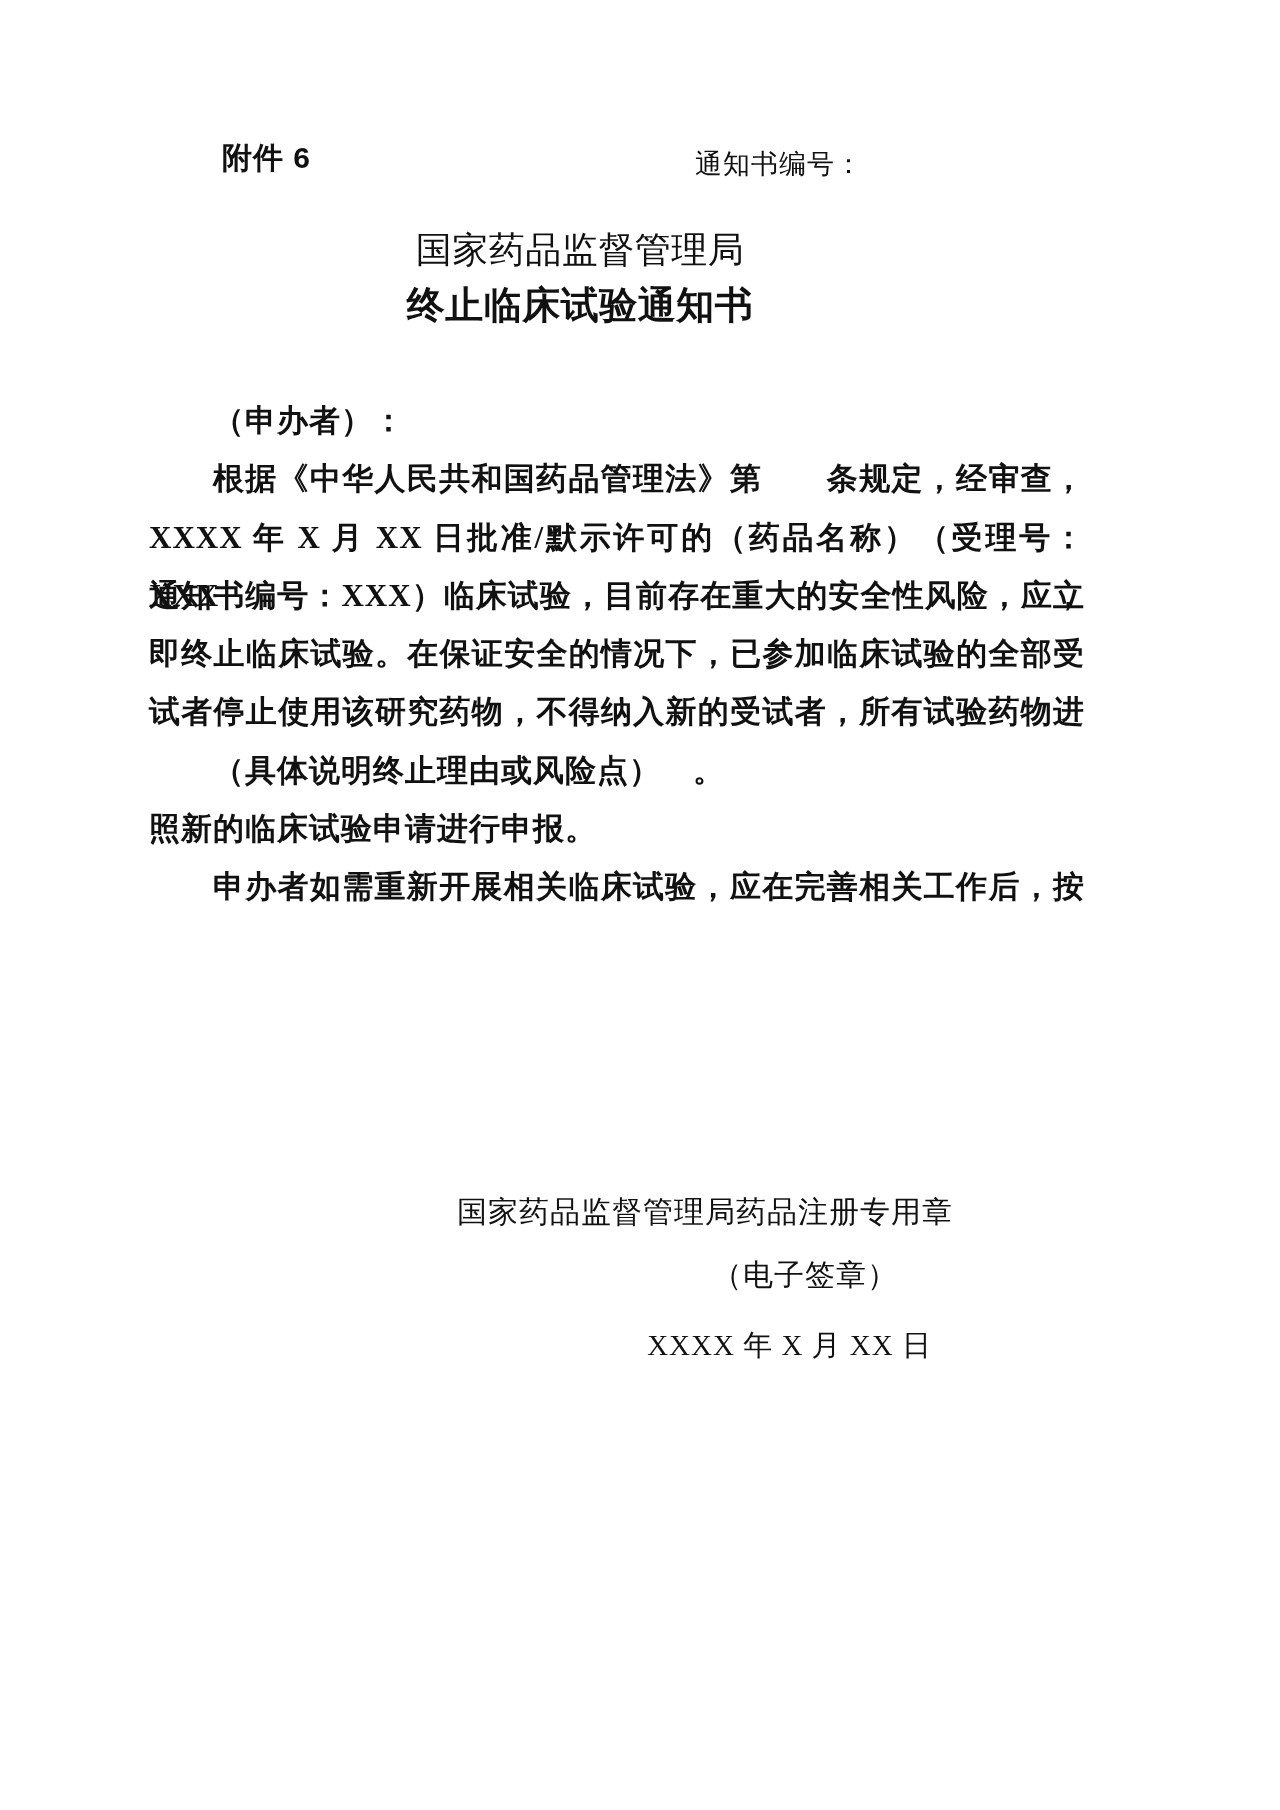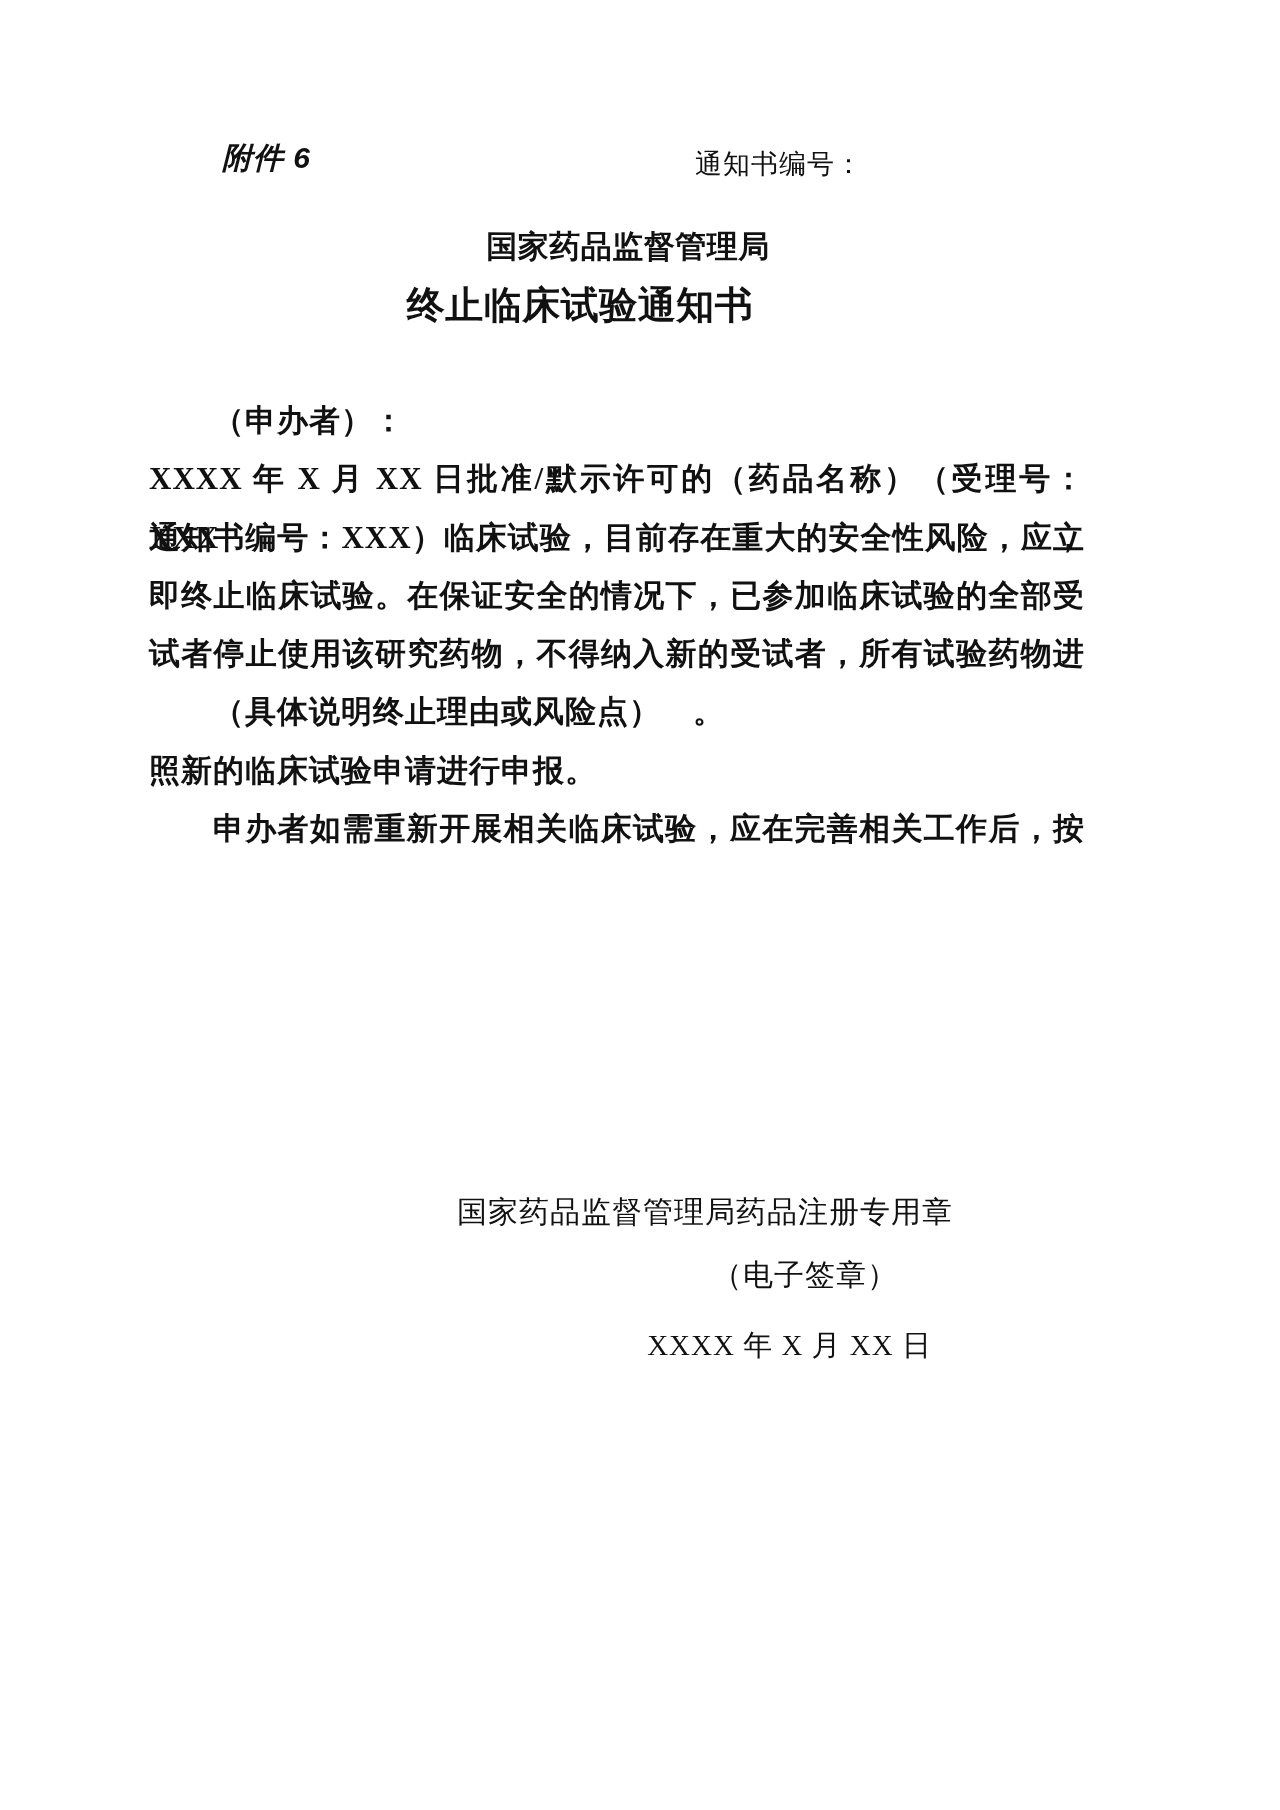--- a/index.html
+++ b/index.html
@@ -15,39 +15,37 @@
   
   .attachment {
     position: absolute;
     left: 222px;
     top: 138px;
     font-family: "Liberation Sans", "DejaVu Sans", sans-serif;
     font-weight: 700;
     font-size: 30px;
     letter-spacing: 1px;
     white-space: nowrap;
-    font-style: italic;
   }
   .notice-no {
     position: absolute;
     left: 695px;
     top: 146px;
     font-size: 27px;
     letter-spacing: 1px;
     white-space: nowrap;
   }
   
   .title-wrap { position: absolute; left: 0; width: 1160px; text-align: center; }
   .agency-title {
     top: 226px;
     font-family: "Liberation Sans", "DejaVu Sans", sans-serif;
-    font-weight: 700;
-    font-size: 31px;
+    font-weight: 400;
+    font-size: 36px;
     letter-spacing: 0.5px;
-    padding-left: 48px;
   }
   .notice-title {
     top: 280px;
     font-family: "Liberation Sans", "DejaVu Sans", sans-serif;
     font-weight: 700;
     font-size: 38px;
     letter-spacing: 0.5px;
   }
   
   .body-block {
@@ -91,20 +89,21 @@
   <div class="attachment">附件 6</div>
 
   <div class="notice-no">通知书编号：</div>
 
   <div class="title-wrap agency-title">国家药品监督管理局</div>
 
   <div class="title-wrap notice-title">终止临床试验通知书</div>
 
   <div class="body-block">
     <div class="line indent">（申办者）：</div>
+    <div class="line indent j">根据《中华人民共和国药品管理法》第　　条规定，经审查，</div>
     <div class="line j">XXXX 年 X 月 XX 日批准/默示许可的（药品名称）（受理号：XXX，</div>
     <div class="line j">通知书编号：XXX）临床试验，目前存在重大的安全性风险，应立</div>
     <div class="line j">即终止临床试验。在保证安全的情况下，已参加临床试验的全部受</div>
     <div class="line j">试者停止使用该研究药物，不得纳入新的受试者，所有试验药物进</div>
     <div class="line indent">（具体说明终止理由或风险点）　。</div>
     <div class="line">照新的临床试验申请进行申报。</div>
     <div class="line indent j">申办者如需重新开展相关临床试验，应在完善相关工作后，按</div>
   </div>
 
   <div class="sig-line sig-stamp">国家药品监督管理局药品注册专用章</div>

